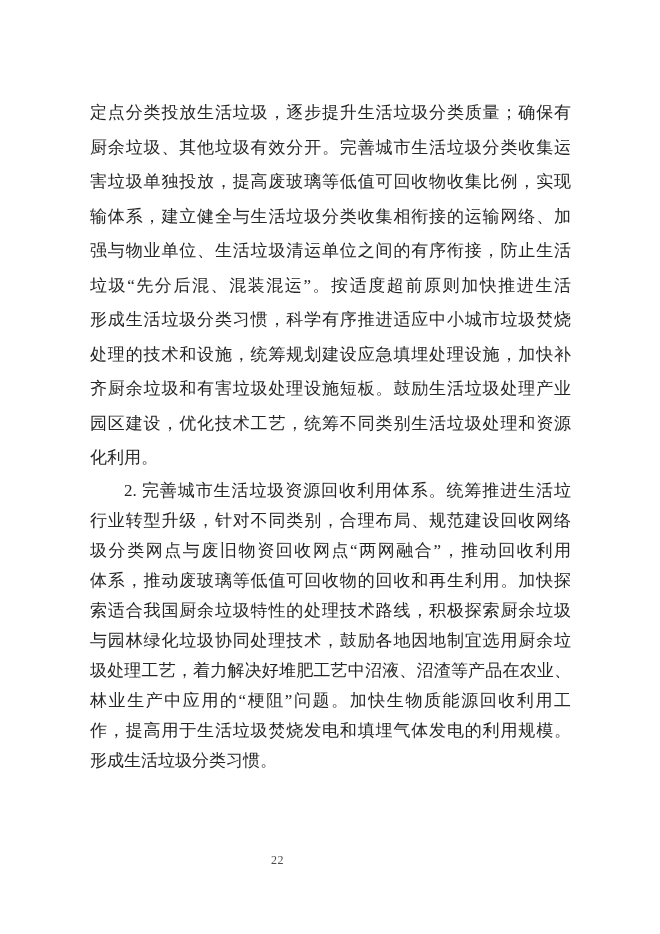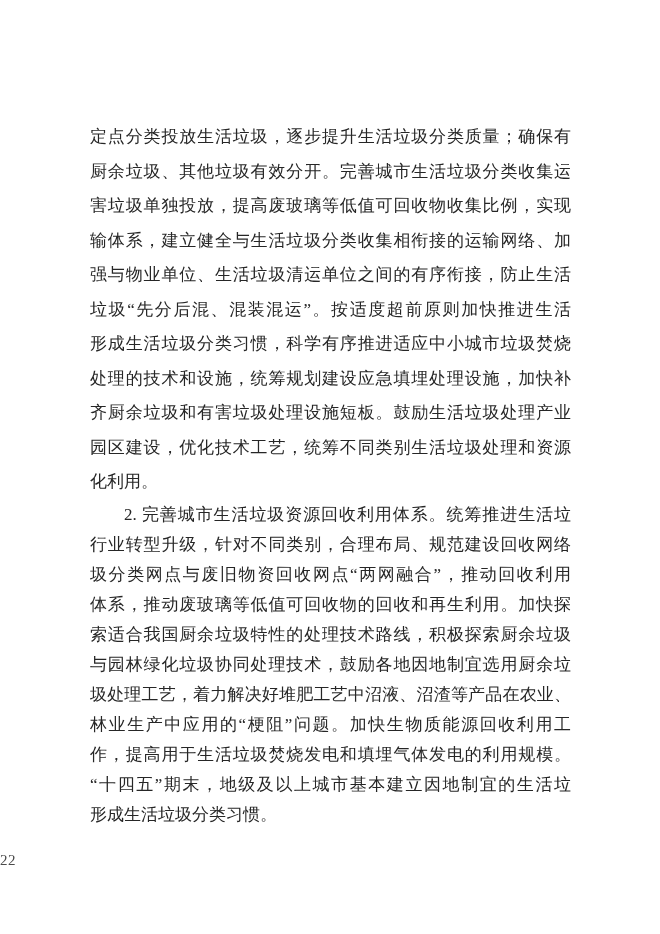--- a/index.html
+++ b/index.html
@@ -21,41 +21,41 @@
     top: 0;
     width: 660px;
     height: 934px;
     background: #ffffff;
   }
   .text-block {
     position: absolute;
     left: 90px;
     top: 96px;
     width: 481px;
-    margin-top: 24px;
   }
   .line {
     font-size: 17px;
     text-align: justify;
     text-align-last: justify;
     white-space: normal;
   }
   .para1 .line { line-height: 34.5px; }
   .para2 .line { line-height: 30px; }
   .line.short {
     text-align: right;
     text-align-last: left;
   }
   .line.indent { text-indent: 34px; }
   .page-number {
     position: absolute;
     top: 851px;
     left: 0;
     width: 555px;
-    font-size: 15px;
+    text-align: center;
+    font-size: 12px;
     line-height: 18px;
     color: #4a4a4a;
     letter-spacing: 0.5px;
   }
 </style>
 </head>
 <body>
 
 <div class="page">
   <div class="text-block">
@@ -77,20 +77,19 @@
     <div class="para para2">
       <div class="line indent">2. 完善城市生活垃圾资源回收利用体系。统筹推进生活垃</div>
       <div class="line">行业转型升级，针对不同类别，合理布局、规范建设回收网络</div>
       <div class="line">圾分类网点与废旧物资回收网点“两网融合”，推动回收利用</div>
       <div class="line">体系，推动废玻璃等低值可回收物的回收和再生利用。加快探</div>
       <div class="line">索适合我国厨余垃圾特性的处理技术路线，积极探索厨余垃圾</div>
       <div class="line">与园林绿化垃圾协同处理技术，鼓励各地因地制宜选用厨余垃</div>
       <div class="line">圾处理工艺，着力解决好堆肥工艺中沼液、沼渣等产品在农业、</div>
       <div class="line">林业生产中应用的“梗阻”问题。加快生物质能源回收利用工</div>
       <div class="line">作，提高用于生活垃圾焚烧发电和填埋气体发电的利用规模。</div>
-      <div class="line">“十四五”期末，地级及以上城市基本建立因地制宜的生活垃</div>
       <div class="line short">形成生活垃圾分类习惯。</div>
     </div>
 
   </div>
 
   <div class="page-number">22</div>
 </div>
 
 </body></html>

